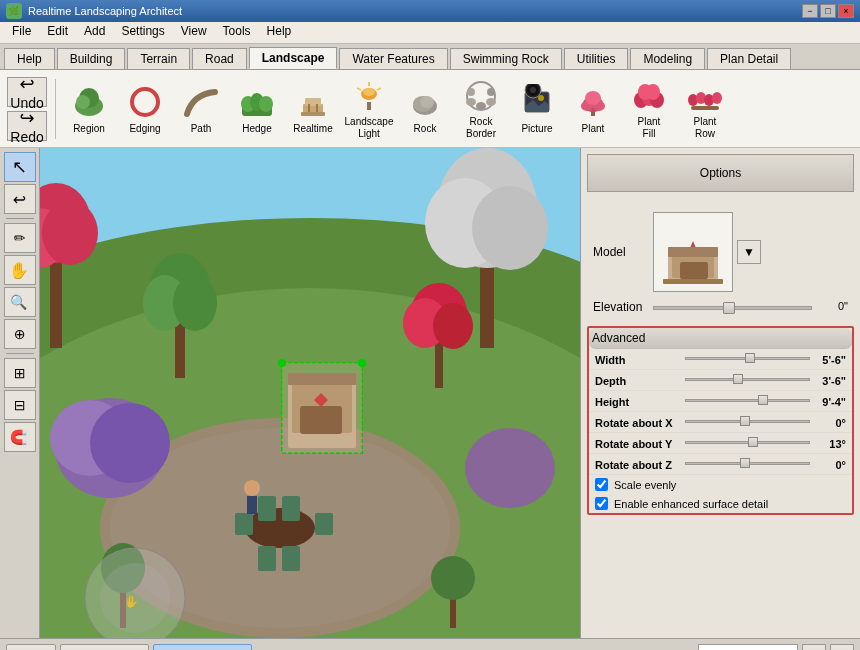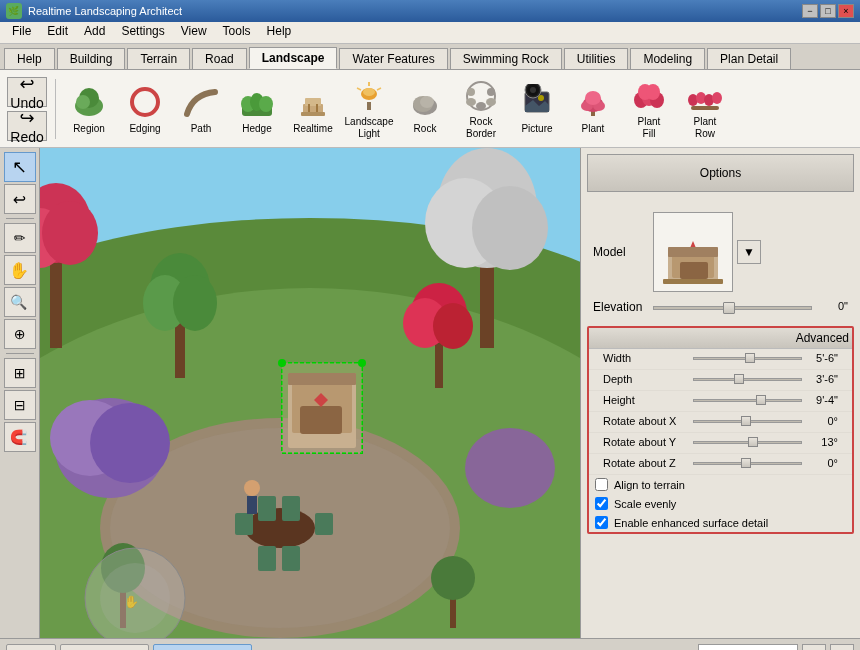--- a/index.html
+++ b/index.html
@@ -50,22 +50,22 @@
     .model-dropdown { width: 24px; height: 24px; background: #e8e4dc; border: 1px solid #999; display: flex; align-items: center; justify-content: center; cursor: pointer; }
 
     .elevation-row { display: flex; align-items: flex-start; padding: 4px 6px; }
     .elev-label { width: 60px; font-size: 12px; }
     .slider-container { flex: 1; position: relative; height: 16px; }
     .slider-track { position: absolute; top: 6px; left: 0; right: 0; height: 4px; background: #c0bbb0; border: 1px solid #999; }
     .slider-thumb { position: absolute; top: 2px; width: 12px; height: 12px; background: linear-gradient(to bottom, #e8e4dc, #c8c4bc); border: 1px solid #888; border-radius: 1px; cursor: pointer; }
     .value-label { width: 36px; text-align: right; font-size: 11px; }
 
     .advanced-section { margin: 0 6px 6px; border: 2px solid #cc4444; border-radius: 2px; }
-    .advanced-header { background: linear-gradient(to bottom, #e0dcd4, #c8c4bc); text-align: right; padding: 3px; border-bottom: 1px solid #bbb; }
-    .prop-row { display: flex; align-items: flex-start; padding: 3px 14px; border-bottom: 1px solid #e0dcd4; }
+    .advanced-header { background: linear-gradient(to bottom, #e0dcd4, #c8c4bc); text-align: left; padding: 3px; border-bottom: 1px solid #bbb; border-radius: 7px; }
+    .prop-row { display: flex; align-items: flex-end; padding: 3px 6px; border-bottom: 1px solid #e0dcd4; font-weight: bold; }
     .prop-label { width: 90px; font-size: 11px; }
     .prop-slider { flex: 1; position: relative; height: 14px; }
     .prop-track { position: absolute; top: 5px; left: 0; right: 0; height: 3px; background: #c0bbb0; border: 1px solid #999; }
     .prop-thumb { position: absolute; top: 1px; width: 10px; height: 10px; background: linear-gradient(to bottom, #e8e4dc, #c8c4bc); border: 1px solid #888; cursor: pointer; }
     .prop-value { width: 36px; text-align: right; font-size: 11px; }
 
     .checkbox-row { display: flex; align-items: center; padding: 3px 6px; }
     .checkbox-row input { margin-right: 6px; }
     .checkbox-row label { font-size: 11px; }
 
@@ -460,24 +460,20 @@
       <div class="prop-row">
         <span class="prop-label">Rotate about Z</span>
         <div class="prop-slider">
           <div class="prop-track"></div>
           <div class="prop-thumb" style="left:44%;"></div>
         </div>
         <span class="prop-value">0°</span>
       </div>
 
       <div class="checkbox-row">
-        <input type="checkbox" id="cb1" style="">
-        <label for="cb1">Align to terrain</label>
-      </div>
-      <div class="checkbox-row">
         <input type="checkbox" id="cb2" checked="" style="">
         <label for="cb2">Scale evenly</label>
       </div>
       <div class="checkbox-row">
         <input type="checkbox" id="cb3" checked="" style="">
         <label for="cb3">Enable enhanced surface detail</label>
       </div>
     </div>
   </div>
 </div>

